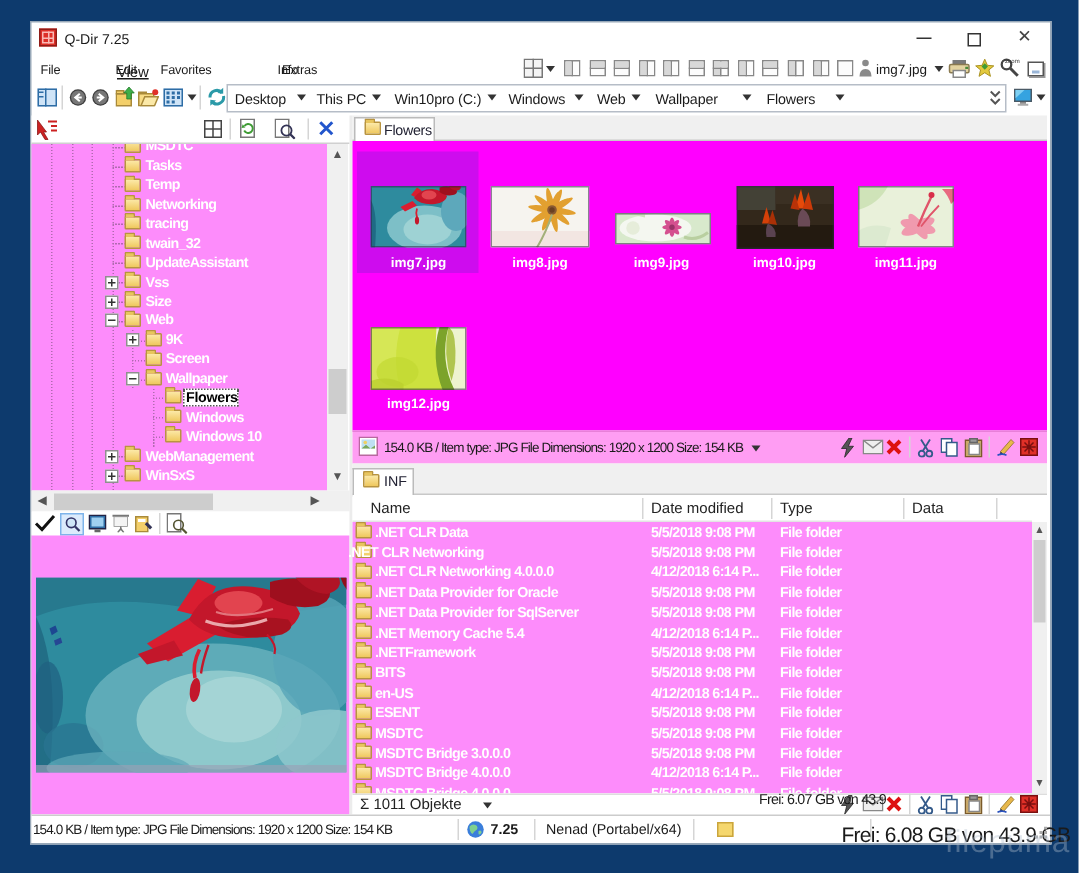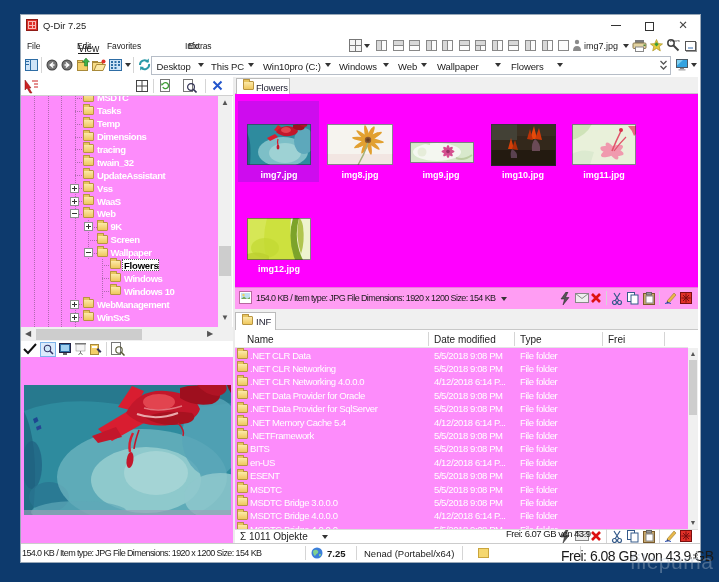--- a/index.html
+++ b/index.html
@@ -4,21 +4,21 @@
 <style>
 * { margin:0; padding:0; box-sizing:border-box; }
 html,body { width:719px; height:582px; overflow:hidden; }
 body { background:#0d3a6d; font-family:"Liberation Sans",sans-serif; position:relative; }
 .abs { position:absolute; }
 .sep { width:1px; background:#d5d5d5; }
 .dropt { width:0; height:0; border-left:3.5px solid transparent; border-right:3.5px solid transparent; border-top:4px solid #333; }
 .fold { position:absolute; width:11px; height:9px; background:linear-gradient(#fce9a8,#efc85e); border:1px solid #b89440; border-radius:1px; }
 .fold:before { content:""; position:absolute; left:-1px; top:-3px; width:5px; height:2px; background:#e8c55e; border:1px solid #b89440; border-bottom:none; border-radius:1px 1px 0 0; }
 .treetxt { position:absolute; font-size:9.5px; color:#fff; white-space:nowrap; letter-spacing:-0.45px; font-weight:bold; }
-.listtxt { position:absolute; font-size:9.5px; color:#fff; white-space:nowrap; letter-spacing:-0.4px; font-weight:normal; }
+.listtxt { position:absolute; font-size:9.5px; color:#fff; white-space:nowrap; letter-spacing:-0.4px; font-weight:bold; }
 .vdot { position:absolute; width:1px; background-image:repeating-linear-gradient(to bottom,#b06ab0 0,#b06ab0 1px,transparent 1px,transparent 2px); }
 .hdot { position:absolute; height:1px; background-image:repeating-linear-gradient(to right,#b06ab0 0,#b06ab0 1px,transparent 1px,transparent 2px); }
 .expbox { position:absolute; width:9px; height:9px; background:#fff; border:1px solid #8f8f8f; }
 </style>
 </head>
 <body>
 <div class="abs" style="left:20px;top:14px;width:681px;height:549px;background:#fff;border:1px solid #98a8b8;"></div>
 <div class="abs" style="left:26px;top:19px;width:12px;height:12px;background:#dd2f28;border:1px solid #8f1b16;"></div>
 <div class="abs" style="left:28px;top:21px;width:8px;height:8px;border:1px solid #f9b9b4;"></div>
 <div class="abs" style="left:31.5px;top:21px;width:1px;height:8px;background:#f9b9b4;"></div>
@@ -230,42 +230,42 @@
 <div class="fold" style="left:62px;top:-3.3px;"></div>
 <div class="treetxt" style="left:76px;top:-3.8px;">MSDTC</div>
 <div class="abs hdot" style="left:53.5px;top:14.7px;width:8.5px;height:1px;"></div>
 <div class="fold" style="left:62px;top:9.7px;"></div>
 <div class="treetxt" style="left:76px;top:9.2px;">Tasks</div>
 <div class="abs hdot" style="left:53.5px;top:27.5px;width:8.5px;height:1px;"></div>
 <div class="fold" style="left:62px;top:22.5px;"></div>
 <div class="treetxt" style="left:76px;top:22.0px;">Temp</div>
 <div class="abs hdot" style="left:53.5px;top:40.5px;width:8.5px;height:1px;"></div>
 <div class="fold" style="left:62px;top:35.5px;"></div>
-<div class="treetxt" style="left:76px;top:35.0px;">Dimensions</div>
+<div class="treetxt" style="left:76px;top:35.0px;">Networking</div>
 <div class="abs hdot" style="left:53.5px;top:53.4px;width:8.5px;height:1px;"></div>
 <div class="fold" style="left:62px;top:48.4px;"></div>
 <div class="treetxt" style="left:76px;top:47.9px;">tracing</div>
 <div class="abs hdot" style="left:53.5px;top:66.3px;width:8.5px;height:1px;"></div>
 <div class="fold" style="left:62px;top:61.3px;"></div>
 <div class="treetxt" style="left:76px;top:60.8px;">twain_32</div>
 <div class="abs hdot" style="left:53.5px;top:79.1px;width:8.5px;height:1px;"></div>
 <div class="fold" style="left:62px;top:74.1px;"></div>
 <div class="treetxt" style="left:76px;top:73.6px;">UpdateAssistant</div>
 <div class="abs hdot" style="left:53.5px;top:92.0px;width:8.5px;height:1px;"></div>
 <div class="fold" style="left:62px;top:87.0px;"></div>
 <div class="expbox" style="left:49.0px;top:87.5px;"></div>
 <div class="abs" style="left:51.0px;top:91.5px;width:5px;height:1px;background:#333;"></div>
 <div class="abs" style="left:53.0px;top:89.5px;width:1px;height:5px;background:#333;"></div>
 <div class="treetxt" style="left:76px;top:86.5px;">Vss</div>
 <div class="abs hdot" style="left:53.5px;top:105.0px;width:8.5px;height:1px;"></div>
 <div class="fold" style="left:62px;top:100.0px;"></div>
 <div class="expbox" style="left:49.0px;top:100.5px;"></div>
 <div class="abs" style="left:51.0px;top:104.5px;width:5px;height:1px;background:#333;"></div>
 <div class="abs" style="left:53.0px;top:102.5px;width:1px;height:5px;background:#333;"></div>
-<div class="treetxt" style="left:76px;top:99.5px;">WaaS</div>
+<div class="treetxt" style="left:76px;top:99.5px;">Size</div>
 <div class="abs hdot" style="left:53.5px;top:117.9px;width:8.5px;height:1px;"></div>
 <div class="fold" style="left:62px;top:112.9px;"></div>
 <div class="expbox" style="left:49.0px;top:113.4px;"></div>
 <div class="abs" style="left:51.0px;top:117.4px;width:5px;height:1px;background:#333;"></div>
 <div class="treetxt" style="left:76px;top:112.4px;">Web</div>
 <div class="abs hdot" style="left:67px;top:130.8px;width:8.5px;height:1px;"></div>
 <div class="fold" style="left:75.5px;top:125.8px;"></div>
 <div class="expbox" style="left:62.5px;top:126.2px;"></div>
 <div class="abs" style="left:64.5px;top:130.2px;width:5px;height:1px;background:#333;"></div>
 <div class="abs" style="left:66.5px;top:128.2px;width:1px;height:5px;background:#333;"></div>
@@ -525,33 +525,33 @@
     <path d="M3 3 L9 9 M9 3 L3 9 M6 1.5 L6 10.5 M1.5 6 L10.5 6" stroke="#7a0f0f" stroke-width="1"></path>
   </svg>
 <div class="abs" style="left:235px;top:309px;width:463px;height:21px;background:#f0f0f0;border-bottom:1px solid #c8c8c8;"></div>
 <div class="abs" style="left:235px;top:312px;width:41px;height:19px;background:#fff;border:1px solid #bbb;border-bottom:none;"></div>
 <div class="fold" style="left:242px;top:316px;"></div>
 <div class="abs" style="left:256px;top:316px;font-size:9.5px;color:#223;white-space:nowrap;">INF</div>
 <div class="abs" style="left:235px;top:330px;width:463px;height:18px;background:#fff;border-bottom:1px solid #e4e4e4;"></div>
 <div class="abs" style="left:247px;top:334px;font-size:10px;color:#222;white-space:nowrap;">Name</div>
 <div class="abs" style="left:434px;top:334px;font-size:10px;color:#222;white-space:nowrap;">Date modified</div>
 <div class="abs" style="left:520px;top:334px;font-size:10px;color:#222;white-space:nowrap;">Type</div>
-<div class="abs" style="left:608px;top:334px;font-size:10px;color:#222;white-space:nowrap;">Frei</div>
+<div class="abs" style="left:608px;top:334px;font-size:10px;color:#222;white-space:nowrap;">Data</div>
 <div class="abs sep" style="left:428px;top:332px;height:14px;"></div>
 <div class="abs sep" style="left:514px;top:332px;height:14px;"></div>
 <div class="abs sep" style="left:602px;top:332px;height:14px;"></div>
 <div class="abs sep" style="left:664px;top:332px;height:14px;"></div>
 <div class="abs" style="left:688px;top:330px;width:10px;height:18px;background:#fff;"></div>
 <div class="abs" style="left:235px;top:348px;width:453px;height:181px;background:#fd8cfb;"></div>
 <div class="fold" style="left:237px;top:350.0px;"></div>
 <div class="listtxt" style="left:250px;top:349.5px;">.NET CLR Data</div>
 <div class="listtxt" style="left:434px;top:349.5px;">5/5/2018 9:08 PM</div>
 <div class="listtxt" style="left:520px;top:349.5px;">File folder</div>
 <div class="fold" style="left:237px;top:363.4px;"></div>
-<div class="listtxt" style="left:250px;top:362.9px;">.NET CLR Networking</div>
+<div class="listtxt" style="left:232px;top:362.9px;">.NET CLR Networking</div>
 <div class="listtxt" style="left:434px;top:362.9px;">5/5/2018 9:08 PM</div>
 <div class="listtxt" style="left:520px;top:362.9px;">File folder</div>
 <div class="fold" style="left:237px;top:376.8px;"></div>
 <div class="listtxt" style="left:250px;top:376.3px;">.NET CLR Networking 4.0.0.0</div>
 <div class="listtxt" style="left:434px;top:376.3px;">4/12/2018 6:14 P...</div>
 <div class="listtxt" style="left:520px;top:376.3px;">File folder</div>
 <div class="fold" style="left:237px;top:390.2px;"></div>
 <div class="listtxt" style="left:250px;top:389.7px;">.NET Data Provider for Oracle</div>
 <div class="listtxt" style="left:434px;top:389.7px;">5/5/2018 9:08 PM</div>
 <div class="listtxt" style="left:520px;top:389.7px;">File folder</div>

